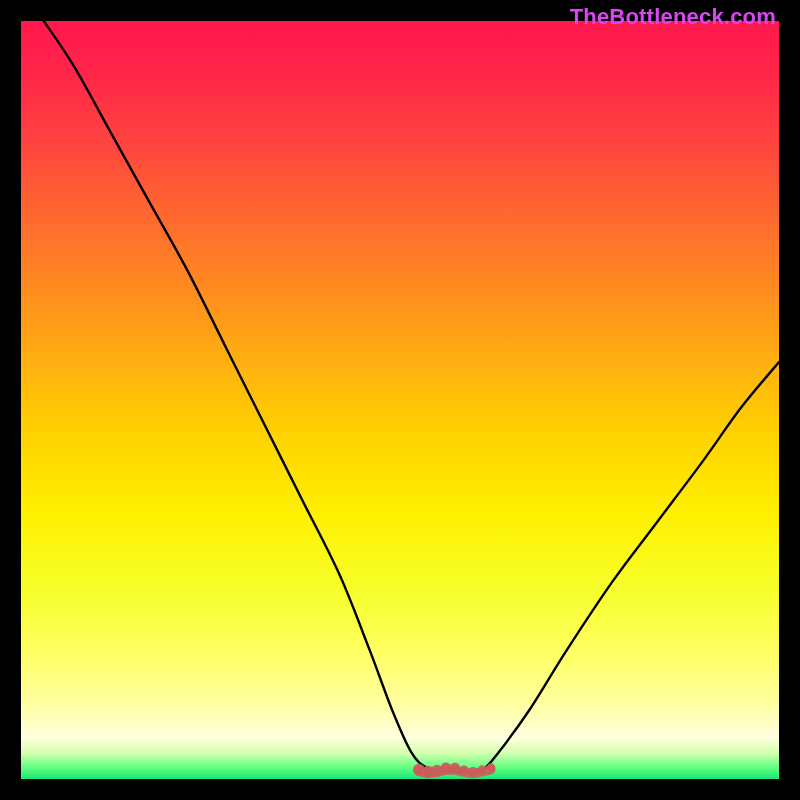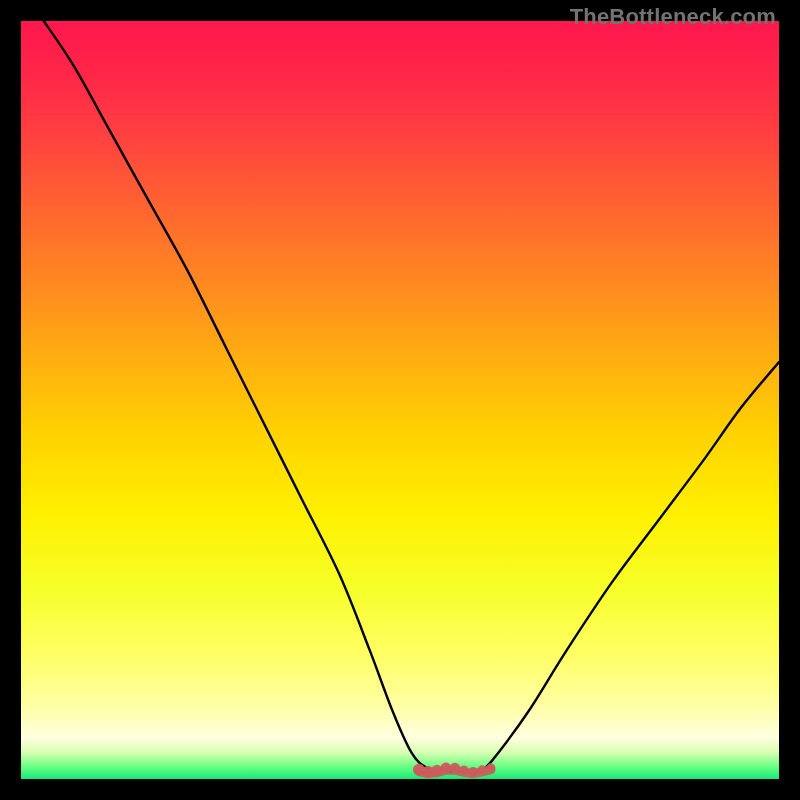--- a/index.html
+++ b/index.html
@@ -23,21 +23,21 @@
     left: 21px;
     top: 21px;
     width: 758px;
     height: 758px;
     overflow: hidden;
   }
   .watermark {
     position: absolute;
     top: 4px;
     right: 24px;
-    color: #737373;
+    color: #d946ef;
     font-family: Arial, Helvetica, sans-serif;
     font-size: 22px;
     font-weight: 600;
     letter-spacing: 0.2px;
     user-select: none;
   }
 </style>
 </head>
 <body>
 

